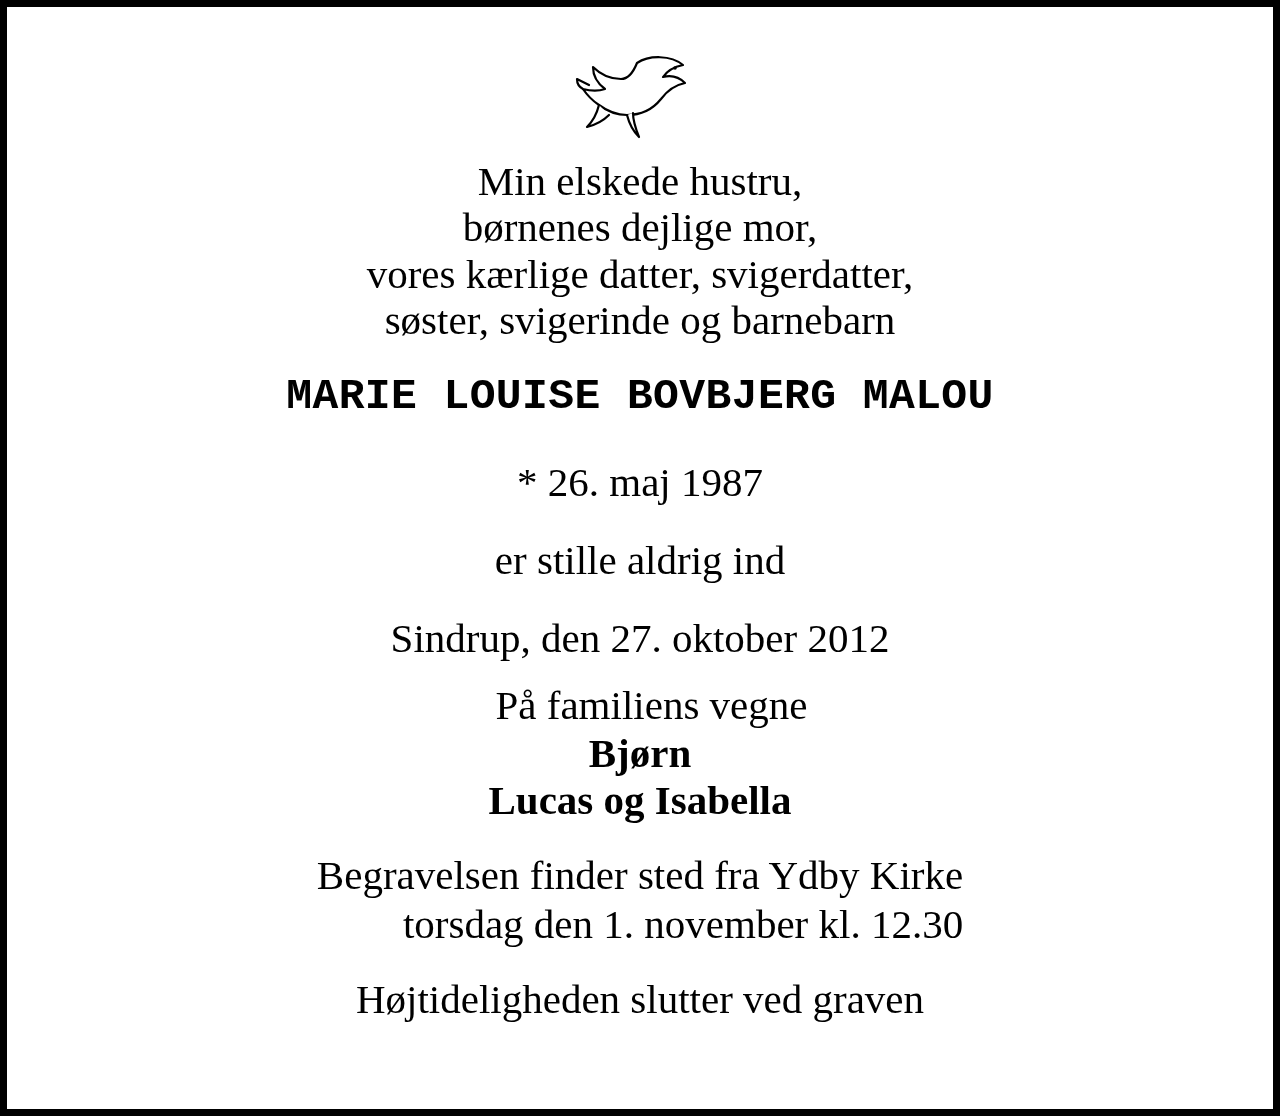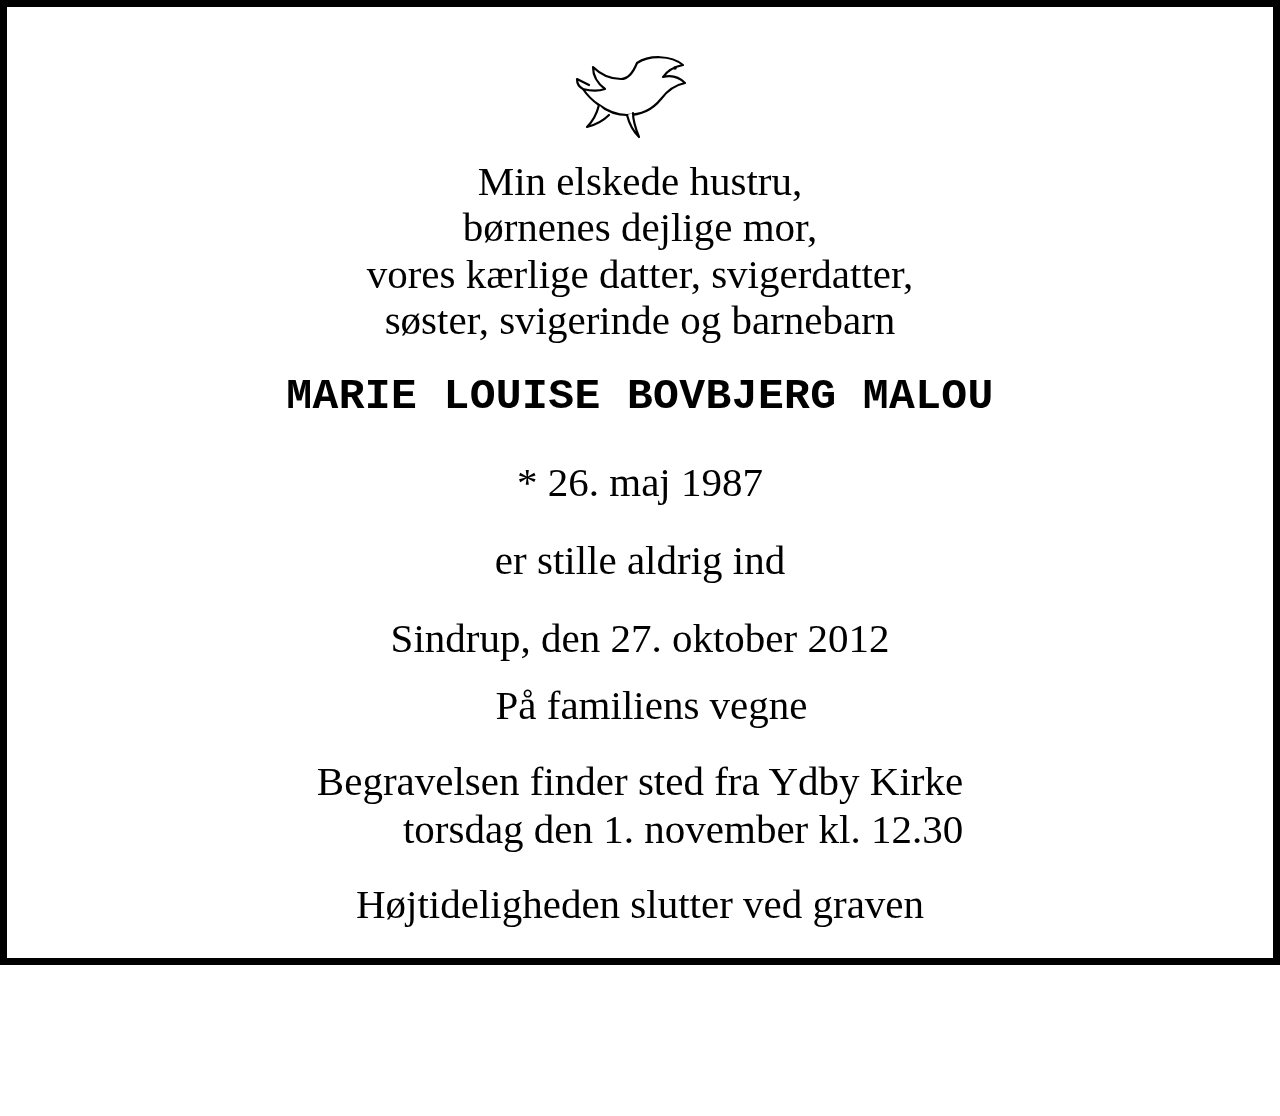--- a/index.html
+++ b/index.html
@@ -11,21 +11,21 @@
   body {
     width: 1280px;
     height: 1116px;
     font-family: "Liberation Serif", "DejaVu Serif", serif;
     color: #000000;
     overflow: hidden;
   }
   .notice {
     box-sizing: border-box;
     width: 1280px;
-    height: 965px;
+    height: 1116px;
     border: 7px solid #000000;
     background: #ffffff;
     padding: 30px 40px 24px 40px;
     display: flex;
     flex-direction: column;
     align-items: center;
   }
   .dove {
     margin-top: 16px;
     margin-bottom: 12px;
@@ -114,20 +114,24 @@
 
   <div class="block line">* 26. maj 1987</div>
 
   <div class="block line">er stille aldrig ind</div>
 
   <div class="block line">Sindrup, den 27. oktober 2012</div>
 
 
   <div class="block behalf">På familiens vegne</div>
 
+  <div class="block signer">
+    <div>Bjørn</div>
+    <div>Lucas og Isabella</div>
+  </div>
 
   <div class="block funeral">
     <div>Begravelsen finder sted fra Ydby Kirke</div>
     <div>torsdag den 1. november kl. 12.30</div>
   </div>
 
   <div class="block closing">Højtideligheden slutter ved graven</div>
 
 </div>
 

